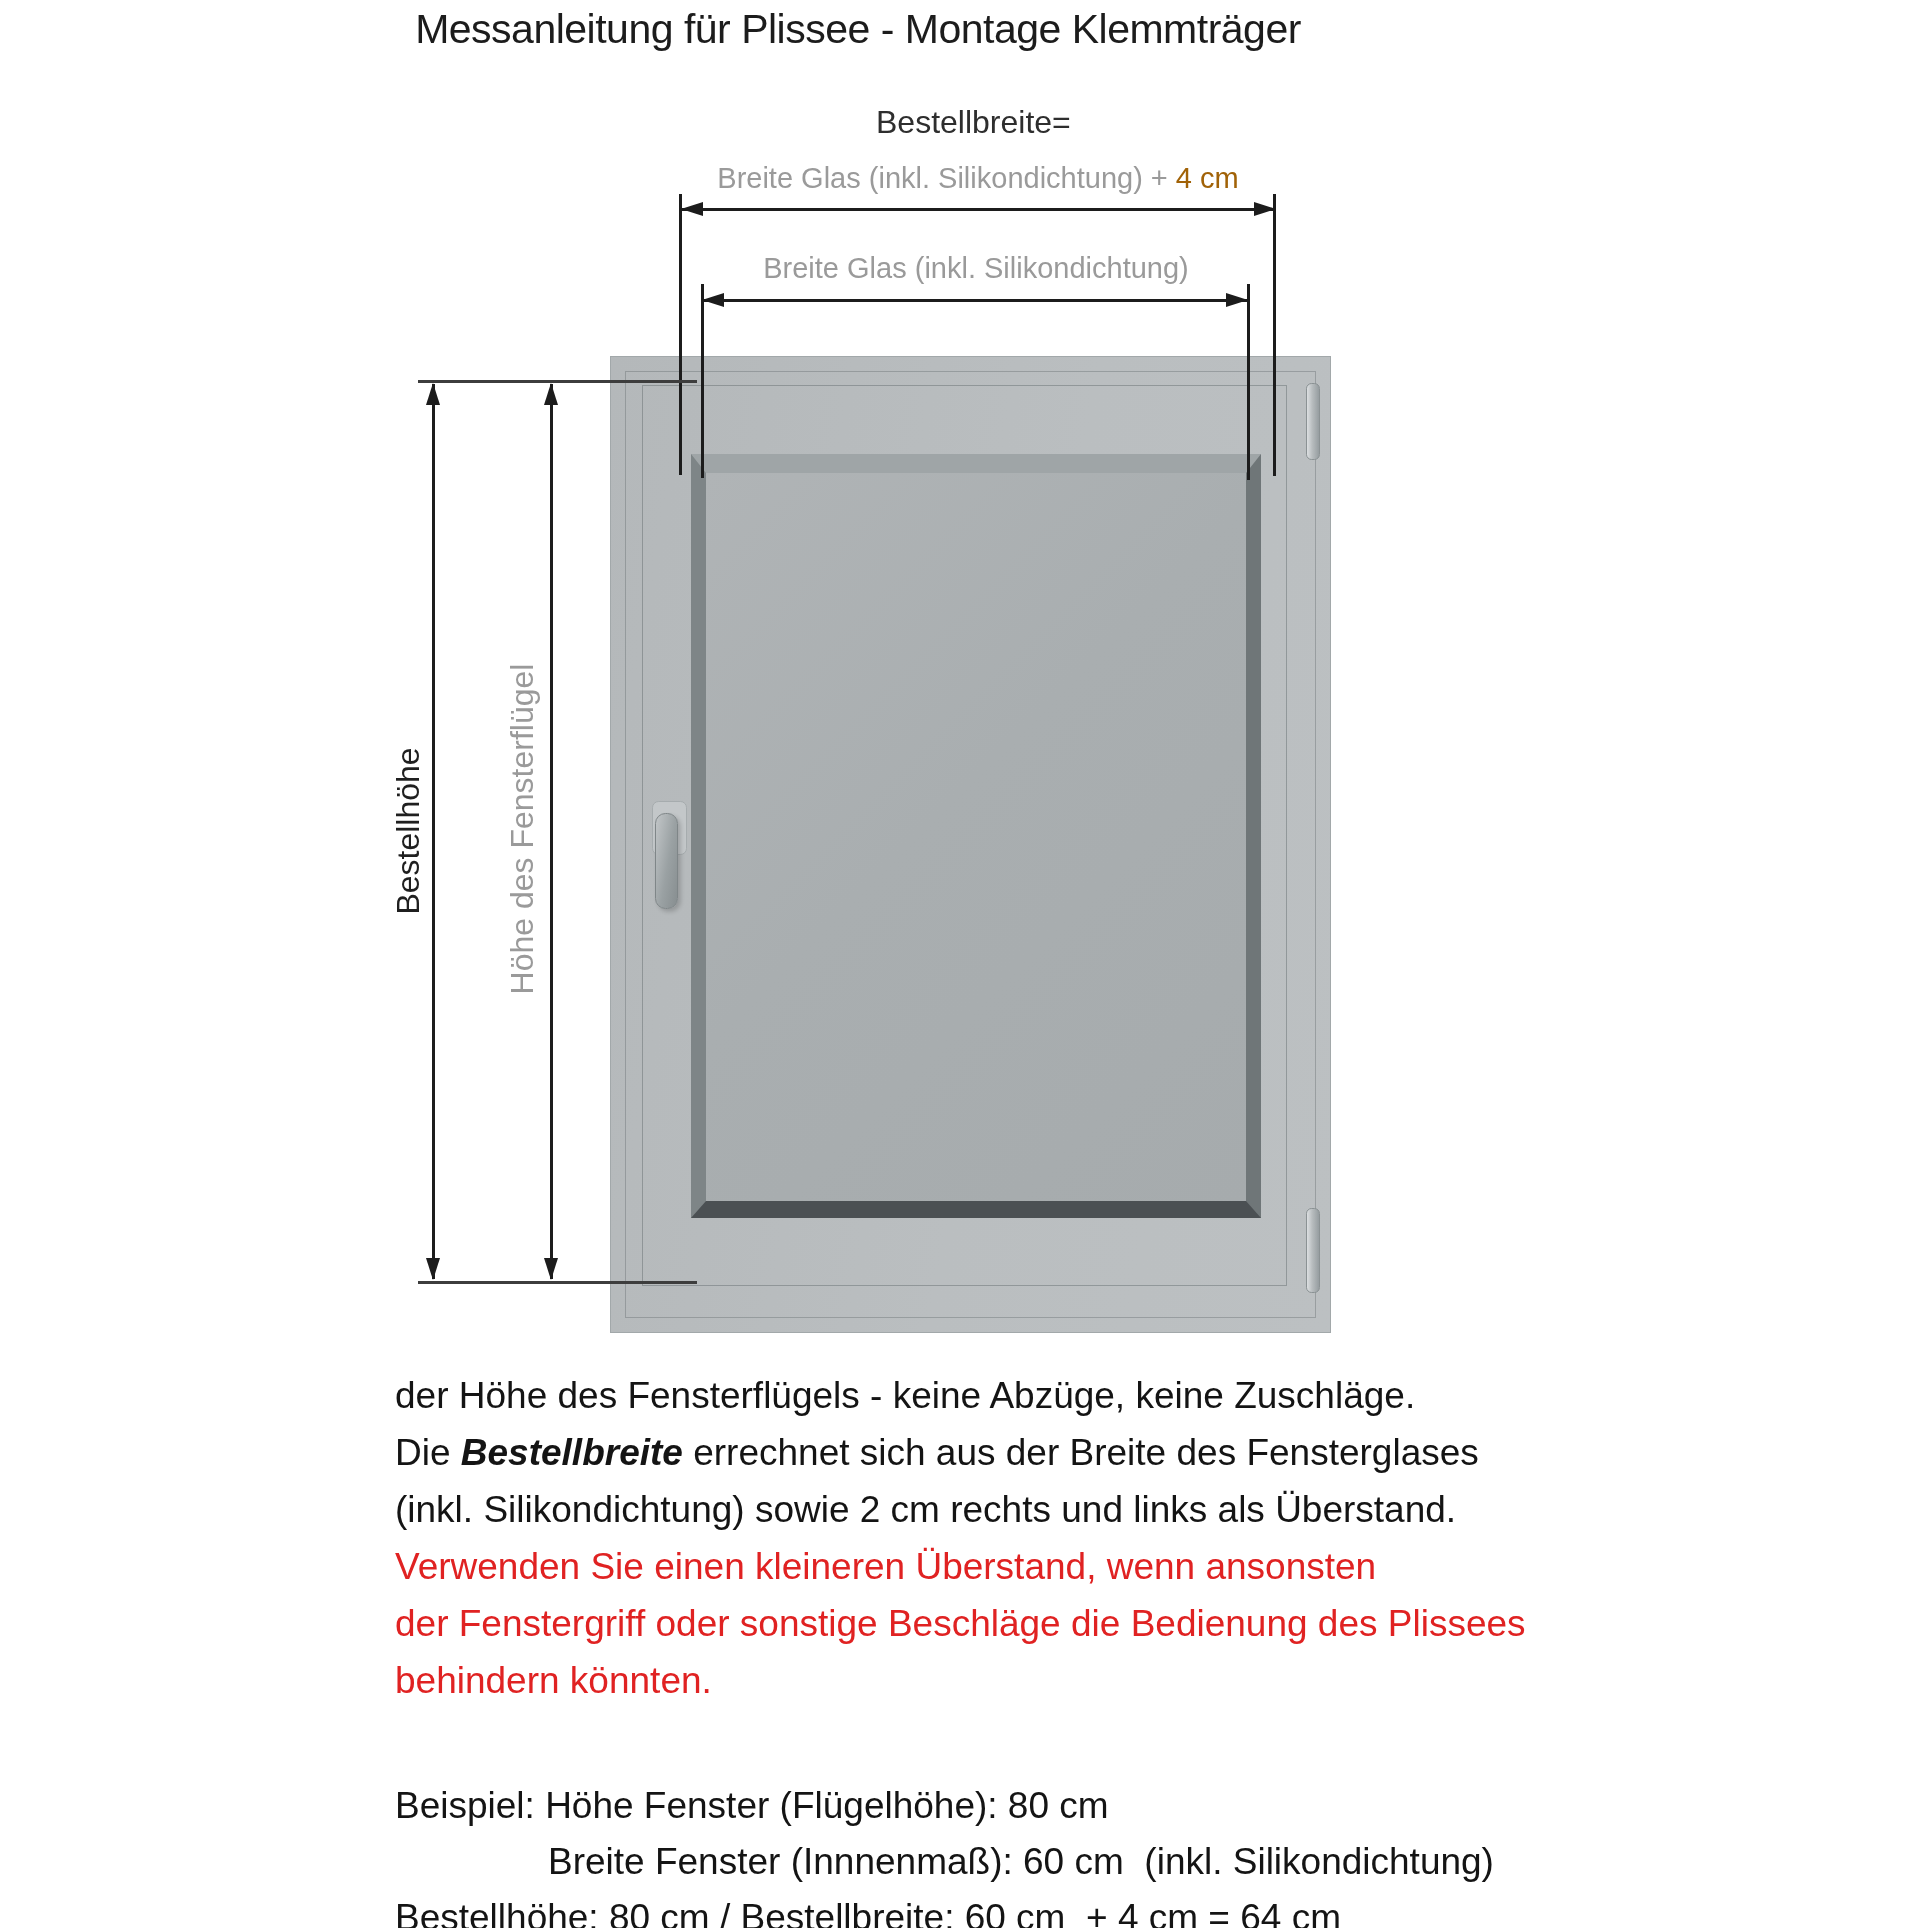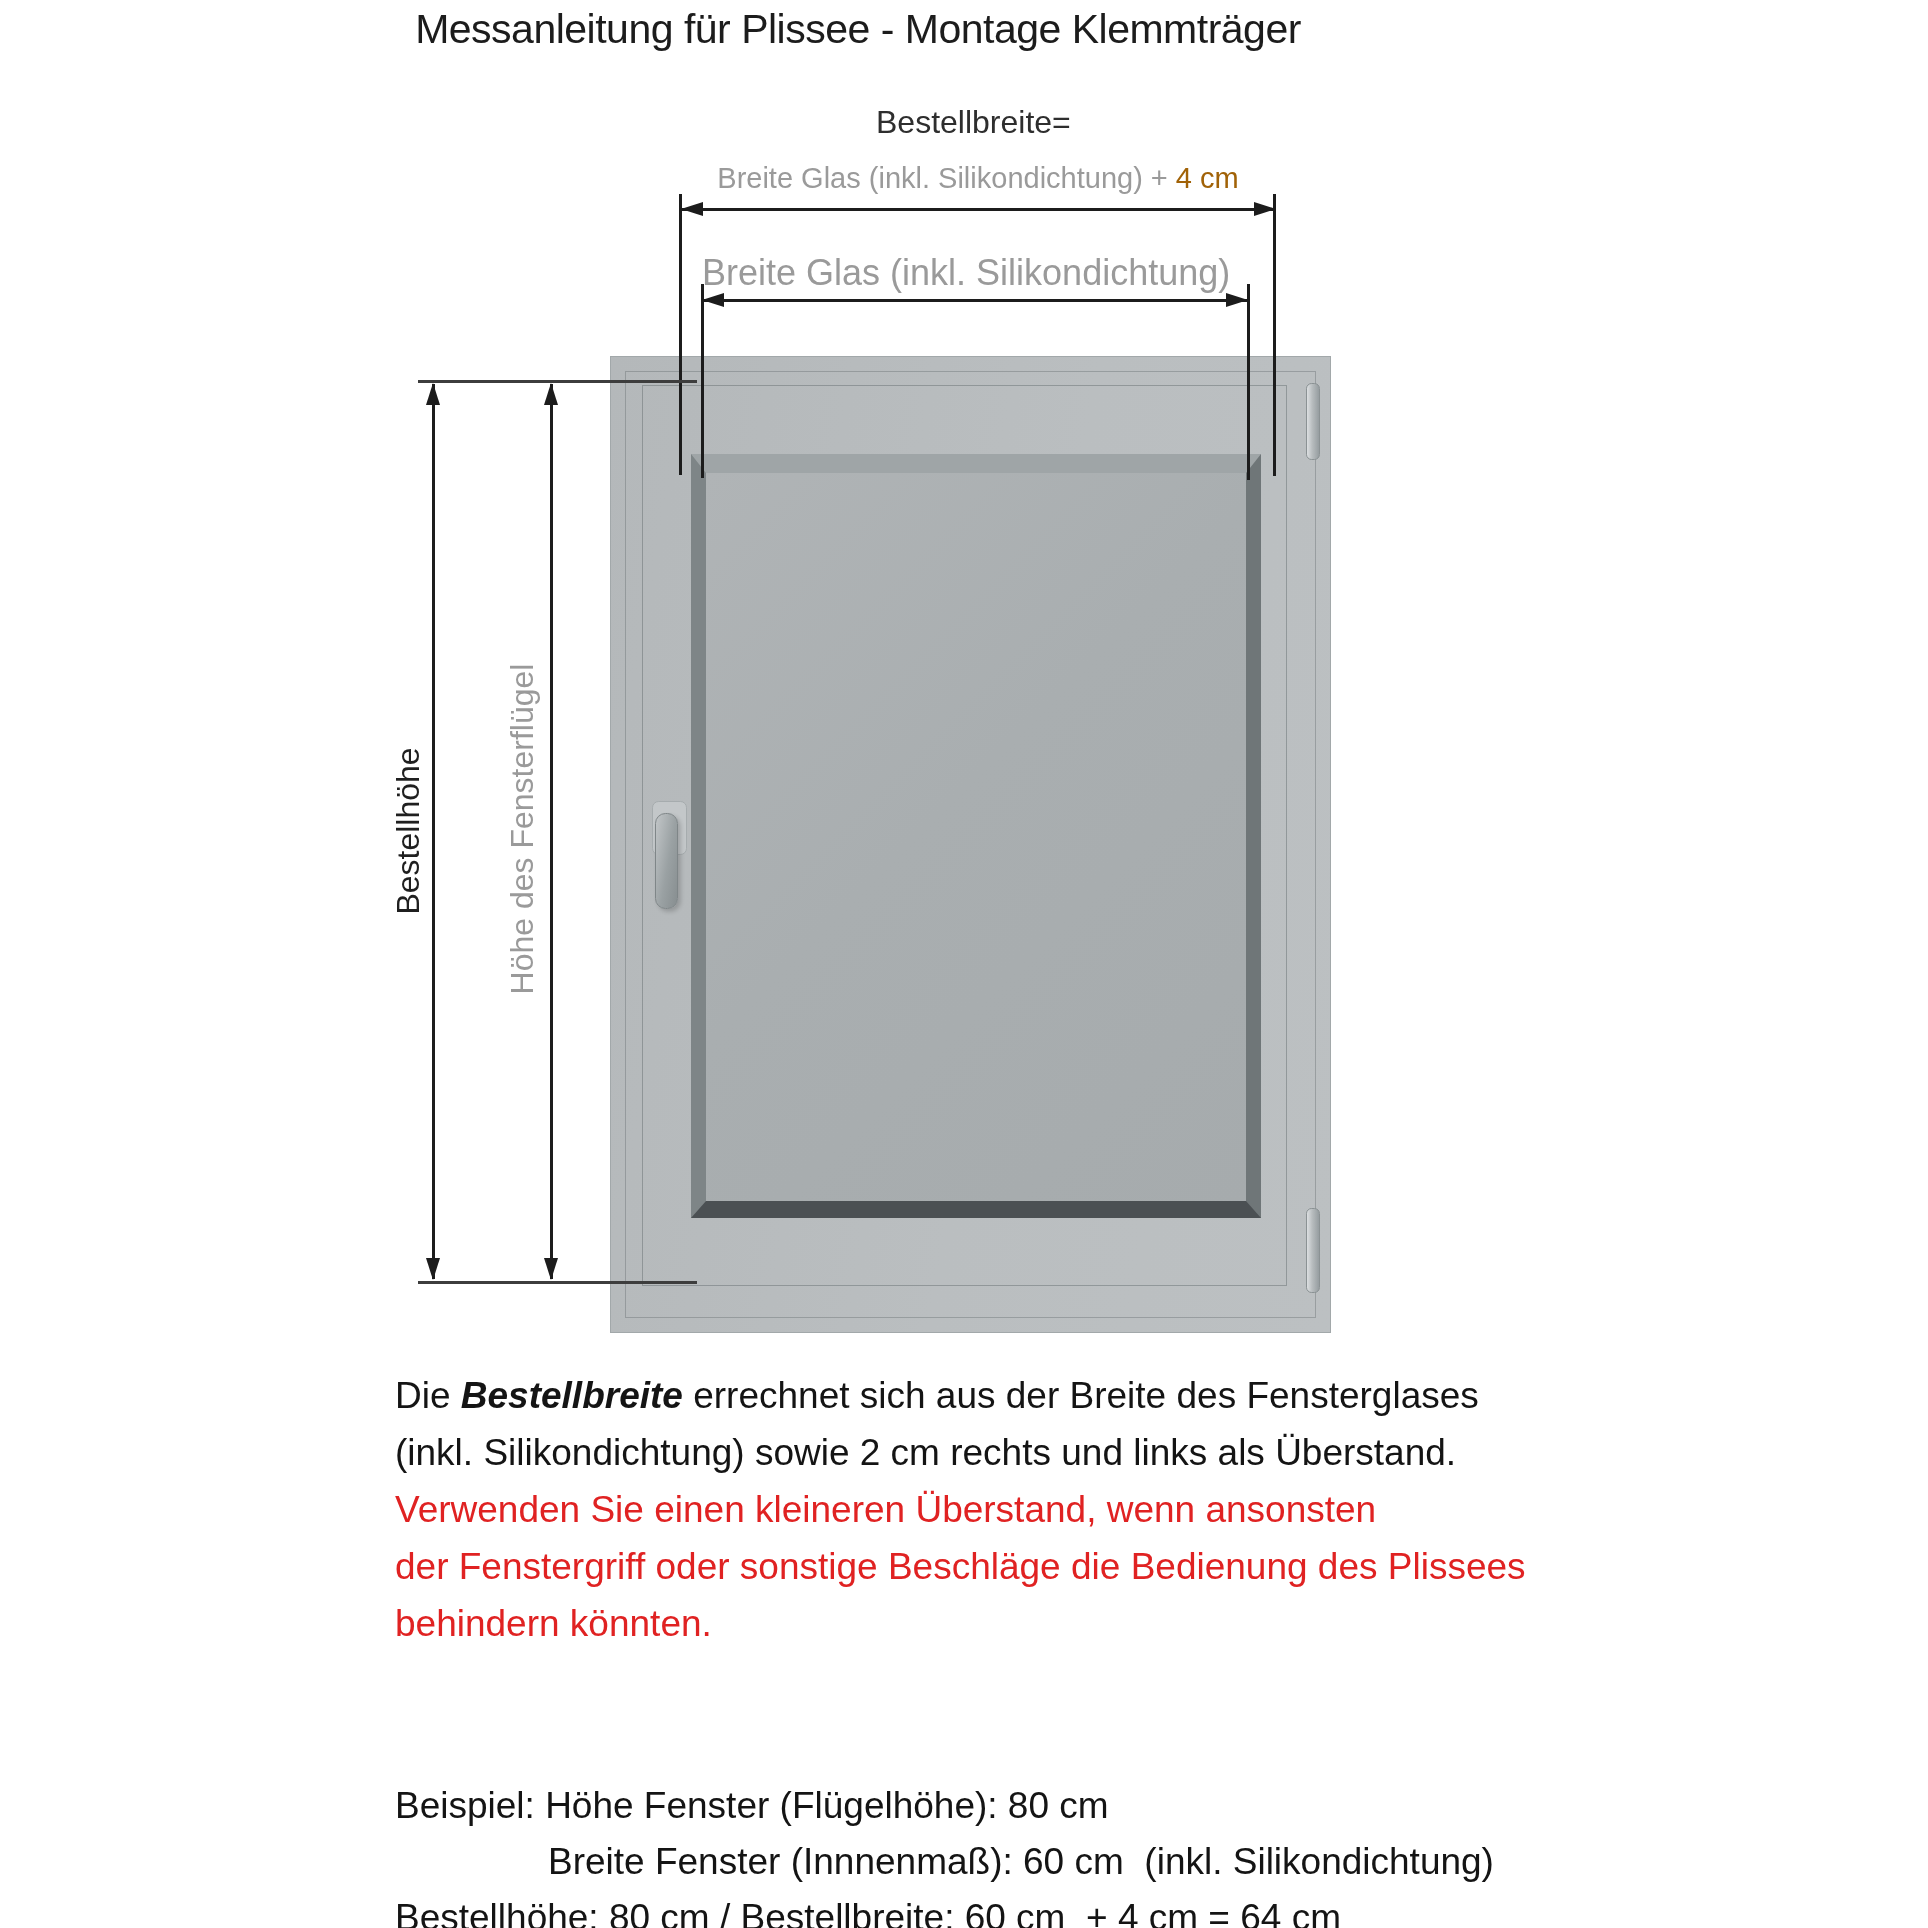--- a/index.html
+++ b/index.html
@@ -10,21 +10,21 @@
   .abs{position:absolute;}
   
   .title{
     left:0;top:5.6px;width:100%;text-align:center;
     font-size:41px;letter-spacing:-0.5px;color:#1c1c1c;
   }
   
   .lbl-bestellbreite{left:876px;top:104px;font-size:32px;color:#2e2e2e;white-space:pre;}
   .lbl-outer{left:680px;top:162px;width:596px;text-align:center;font-size:29px;color:#9a9a9a;white-space:pre;}
   .lbl-outer .red{color:#a16207;}
-  .lbl-inner{left:702px;top:252px;width:548px;text-align:left;font-size:36px;color:#9a9a9a;white-space:pre;}
+  .lbl-inner{left:702px;top:252px;width:548px;text-align:center;font-size:29px;color:#9a9a9a;white-space:pre;}
   
   .harrow{position:absolute;height:2.8px;background:#1c1c1c;}
   .harrow::before{content:"";position:absolute;left:-0.9px;top:50%;transform:translateY(-50%);
     border-top:7.5px solid transparent;border-bottom:7.5px solid transparent;border-right:22.6px solid #1c1c1c;}
   .harrow::after{content:"";position:absolute;right:-0.9px;top:50%;transform:translateY(-50%);
     border-top:7.5px solid transparent;border-bottom:7.5px solid transparent;border-left:22.6px solid #1c1c1c;}
   .varrow{position:absolute;width:2.8px;background:#1c1c1c;}
   .varrow::before{content:"";position:absolute;top:-0.9px;left:50%;transform:translateX(-50%);
     border-left:7.5px solid transparent;border-right:7.5px solid transparent;border-bottom:22.6px solid #1c1c1c;}
   .varrow::after{content:"";position:absolute;bottom:-0.9px;left:50%;transform:translateX(-50%);
@@ -101,20 +101,21 @@
 
   <div class="hline" style="left:418px;top:380px;width:279px;"></div>
   <div class="hline" style="left:418px;top:1281px;width:279px;"></div>
   <div class="varrow" style="left:432px;top:384px;height:895px;"></div>
   <div class="varrow" style="left:550px;top:384px;height:895px;"></div>
 
   <div class="vlabel dark" style="left:408px;top:831px;">Bestellhöhe</div>
   <div class="vlabel gray" style="left:522px;top:829px;">Höhe des Fensterflügel</div>
 
   <div class="abs bodytext">
+    <div>der Höhe des Fensterflügels - keine Abzüge, keine Zuschläge.</div>
     <div><span>Die </span><span class="term">Bestellbreite</span><span> errechnet sich aus der Breite des Fensterglases</span></div>
     <div>(inkl. Silikondichtung) sowie 2 cm rechts und links als Überstand.</div>
     <div class="warn">Verwenden Sie einen kleineren Überstand, wenn ansonsten</div>
     <div class="warn">der Fenstergriff oder sonstige Beschläge die Bedienung des Plissees</div>
     <div class="warn">behindern könnten.</div>
   </div>
 
   <div class="abs example">
     <div>Beispiel: Höhe Fenster (Flügelhöhe): 80 cm</div>
     <div class="indent">Breite Fenster (Innnenmaß): 60 cm  (inkl. Silikondichtung)</div>

